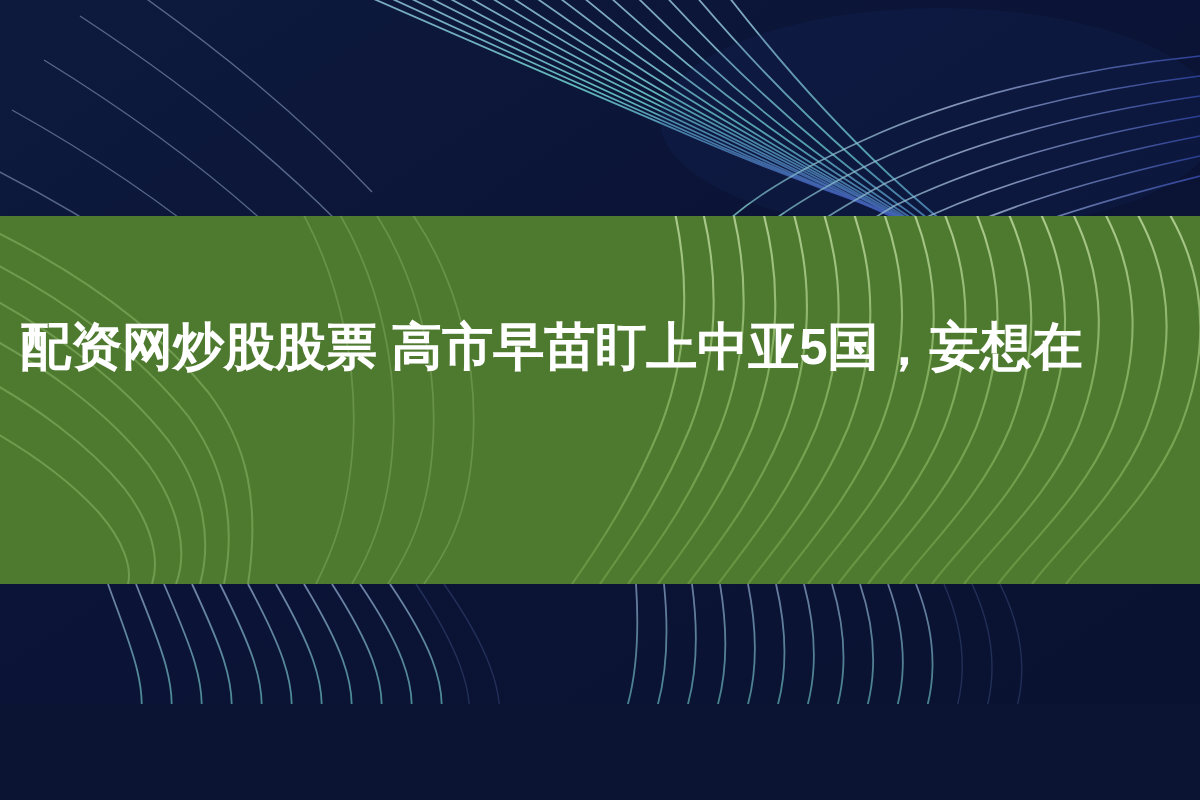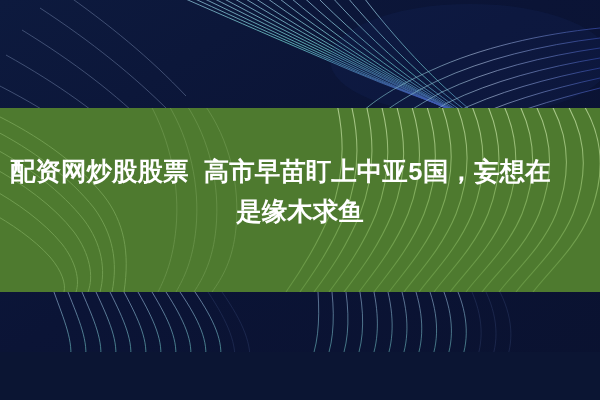--- a/index.html
+++ b/index.html
@@ -6,21 +6,21 @@
     margin: 0;
     padding: 0;
     background: #0b1533;
   }
   #stage {
     position: relative;
     width: 600px;
     height: 352px;
     overflow: hidden;
     background: #0c1739;
-    font-family: Liberation Mono, monospace;
+    font-family: Liberation Sans, sans-serif;
   }
   
   .art-layer {
     position: absolute;
     inset: 0;
     width: 600px;
     height: 400px;
     display: block;
   }
   
@@ -230,16 +230,15 @@
         <path d="M 150,104 C 170,140 180,186 176,228 C 173,260 165,278 158,292"></path>
         <path d="M 168,104 C 190,140 200,186 196,228 C 193,260 184,278 176,292"></path>
         <path d="M 186,104 C 210,140 220,186 216,228 C 213,260 203,278 194,292"></path>
         <path d="M 204,104 C 230,140 240,186 236,228 C 233,260 222,278 212,292"></path>
       </g>
     </svg>
   </div>
 
   <div id="headline">
     <span class="ln ln-1">配资网炒股股票 高市早苗盯上中亚5国，妄想在</span>
-    <span class="ln ln-3">是缘木求鱼</span>
   </div>
 
 </div>
 
 </body></html>

